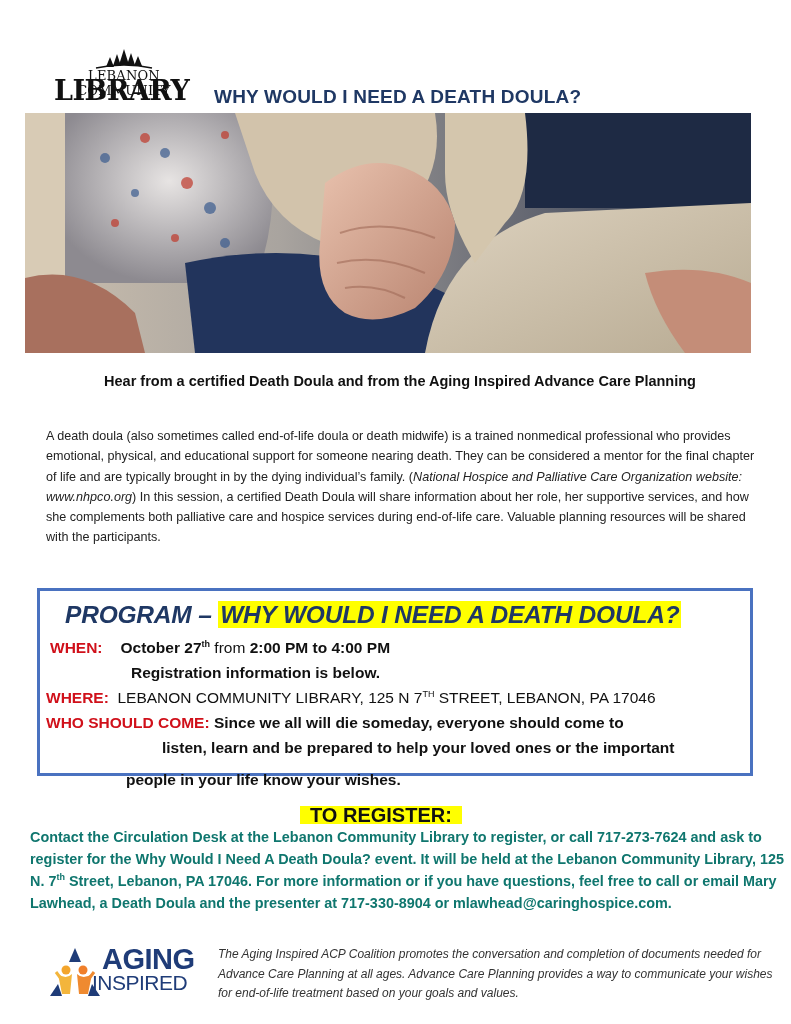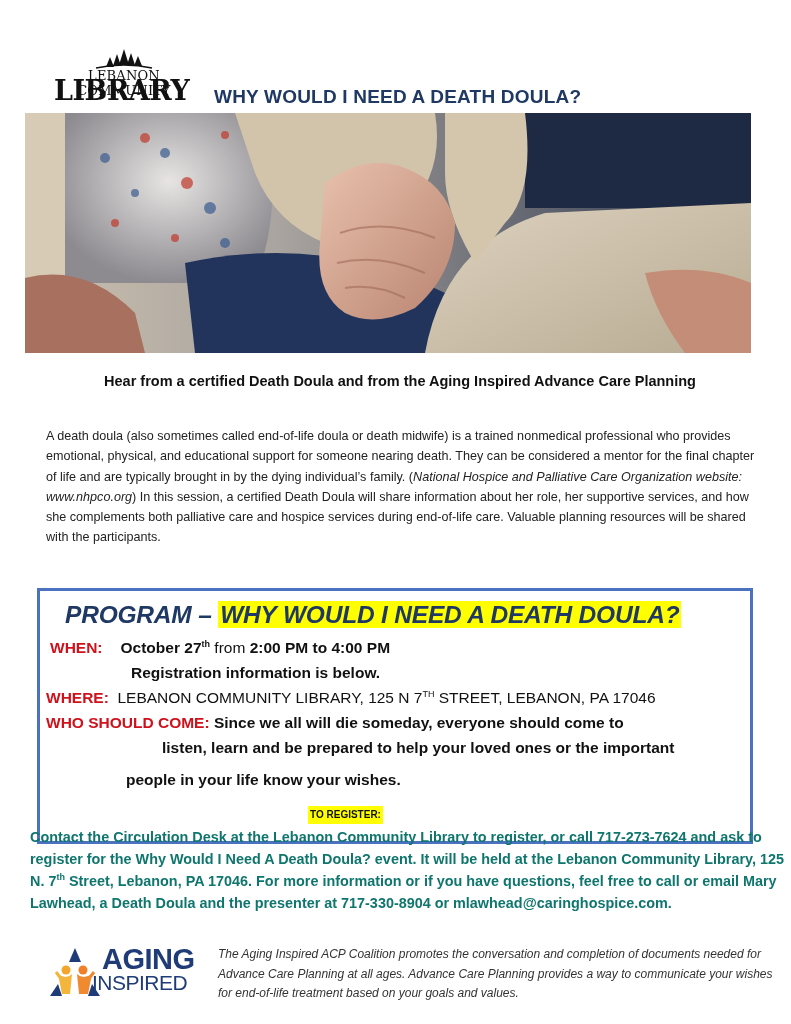--- a/index.html
+++ b/index.html
@@ -24,32 +24,32 @@
     .photo svg { width: 100%; height: 100%; display: block; }
 
     .subhead { position: absolute; left: 40px; top: 370px; width: 720px; text-align: center;
       font-weight: bold; font-size: 14.5px; line-height: 22px; color: #111; }
 
     .body-para { position: absolute; left: 46px; top: 426px; width: 712px; font-size: 12.6px;
       line-height: 20.3px; color: #222; }
     .body-para i { font-style: italic; }
 
     
-    .program-box { position: absolute; left: 37px; top: 588px; width: 716px; height: 256px;
+    .program-box { position: absolute; left: 37px; top: 588px; width: 716px; height: 188px;
       border: 3px solid #4a72c0; background: #fff; }
     .prog-title { position: absolute; left: 25px; top: 10px; font-weight: bold; font-style: italic;
       font-size: 24.5px; color: #1f3864; white-space: nowrap; letter-spacing: -0.2px; }
     .prog-title .hl { background: #ffff00; padding: 0 2px; }
     .row { position: absolute; font-size: 15.5px; white-space: nowrap; color: #111; }
     .lbl { color: #d0101a; font-weight: bold; }
     .b { font-weight: bold; }
     sup { font-size: 9px; vertical-align: super; line-height: 0; }
 
-    .reg-label { position: absolute; left: 308px; top: 806px; background: #ffff00; font-weight: bold;
-      font-size: 10px; color: #111; padding: 0 2px; line-height: 18px; }
+    .reg-label { position: absolute; left: 300px; top: 806px; background: #ffff00; font-weight: bold;
+      font-size: 20px; color: #111; padding: 0 10px; line-height: 18px; }
     .reg-para { position: absolute; left: 30px; top: 826px; width: 764px; font-weight: bold;
       font-size: 14.4px; line-height: 22px; color: #0f766e; }
 
     
     .ai-logo { position: absolute; left: 48px; top: 944px; width: 140px; height: 56px; }
     .ai-logo svg { position: absolute; left: 0; top: 2px; }
     .ai-logo .aging { position: absolute; left: 54px; top: 0; font-weight: bold; font-size: 29px;
       color: #1f3c78; letter-spacing: -0.5px; line-height: 30px; }
     .ai-logo .inspired { position: absolute; left: 44px; top: 28px; font-size: 21px;
       color: #1f3c78; letter-spacing: -0.5px; line-height: 22px; }

